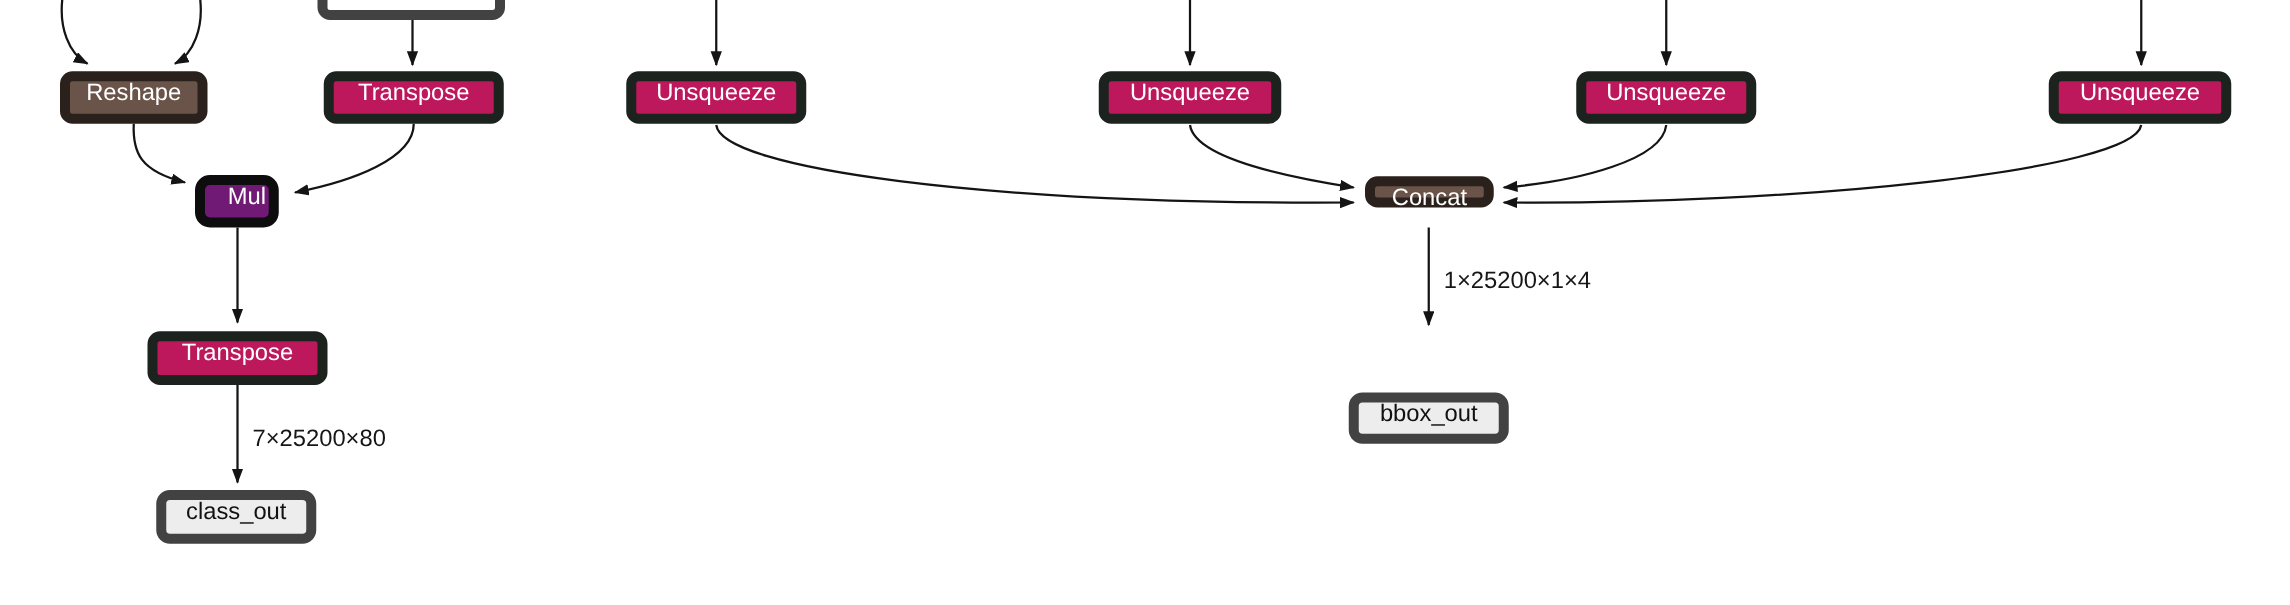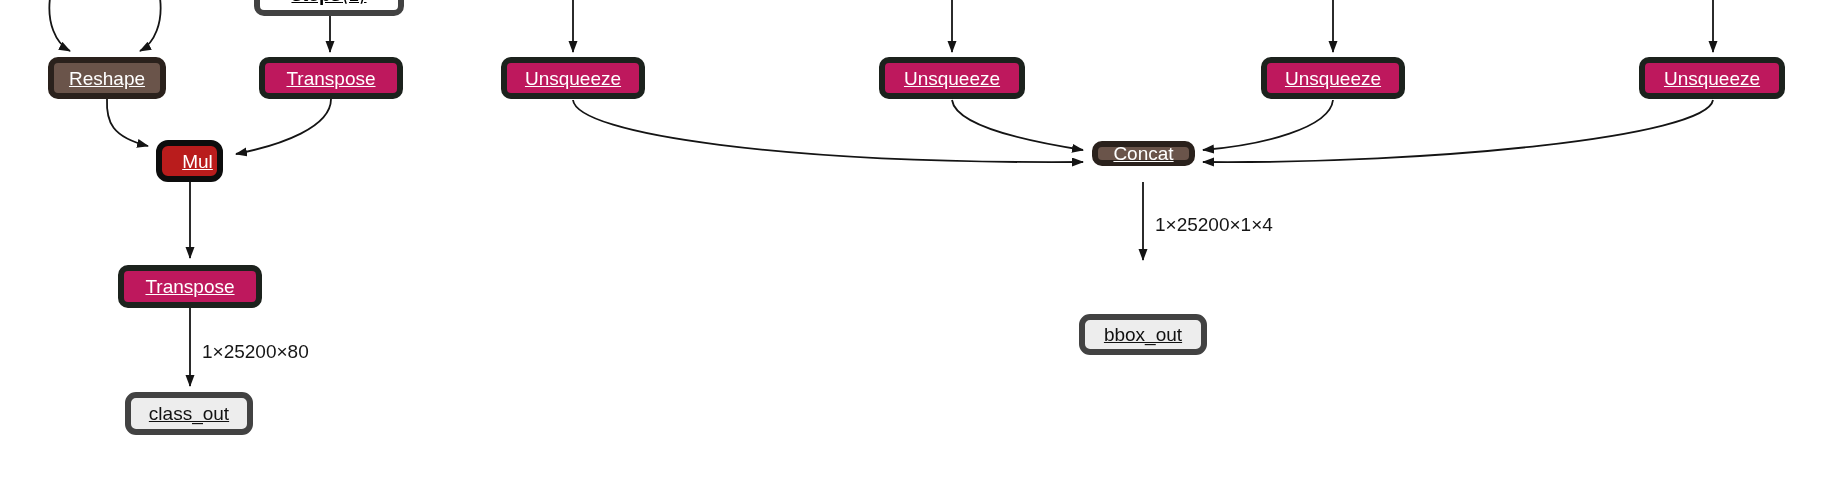--- a/index.html
+++ b/index.html
@@ -6,33 +6,32 @@
   #canvas{
     position:relative;
     width:1832px;height:484px;
     overflow:hidden;
     background:#ffffff;
     font-family:"Liberation Sans","DejaVu Sans",sans-serif;
   }
   #edges{position:absolute;left:0;top:0;z-index:1;}
   .node{
     position:absolute;z-index:2;
-    display:flex;align-items:center;justify-content:center;
+    display:flex;justify-content:center;
     border-radius:10px;
     font-size:19px;line-height:1;
     color:#ffffff;
     box-sizing:border-box;
-    border:6px solid #fca5a5;
+    border:8px solid #fca5a5;
     white-space:nowrap;
     cursor:default;
-    text-decoration:underline;
   }
   .node.green{background:#be185d;border-color:#1c221d;}
   .node.brown{background:#6a544a;border-color:#2a211c;}
-  .node.blackn{background:#b91c1c;border-color:#0d0d0d;border-radius:12px;padding-left:16px;}
+  .node.blackn{background:#701a75;border-color:#0d0d0d;border-radius:12px;padding-left:16px;}
   .node.io{background:#ededed;border-color:#424242;color:#111111;border-radius:11px;}
   .node.constn{background:#ffffff;border-color:#424242;color:#000000;}
   .node.constn .bold{font-weight:bold;}
   .edge-label{
     position:absolute;z-index:2;
     font-size:19px;color:#161616;white-space:nowrap;
   }
 </style>
 </head>
 <body>
@@ -107,17 +106,17 @@
   </div>
 
   <div class="node io" style="left:125px;top:392px;width:128px;height:43px;">
     <span>class_out</span>
   </div>
 
   <div class="node io" style="left:1079px;top:266px;width:128px;height:41px;margin-top:48px;">
     <span>bbox_out</span>
   </div>
 
-  <div class="edge-label" style="left:202px;top:341px;">1×25200×80</div>
+  <div class="edge-label" style="left:202px;top:341px;">7×25200×80</div>
 
   <div class="edge-label" style="left:1155px;top:214px;">1×25200×1×4</div>
 
 </div>
 
 </body></html>

